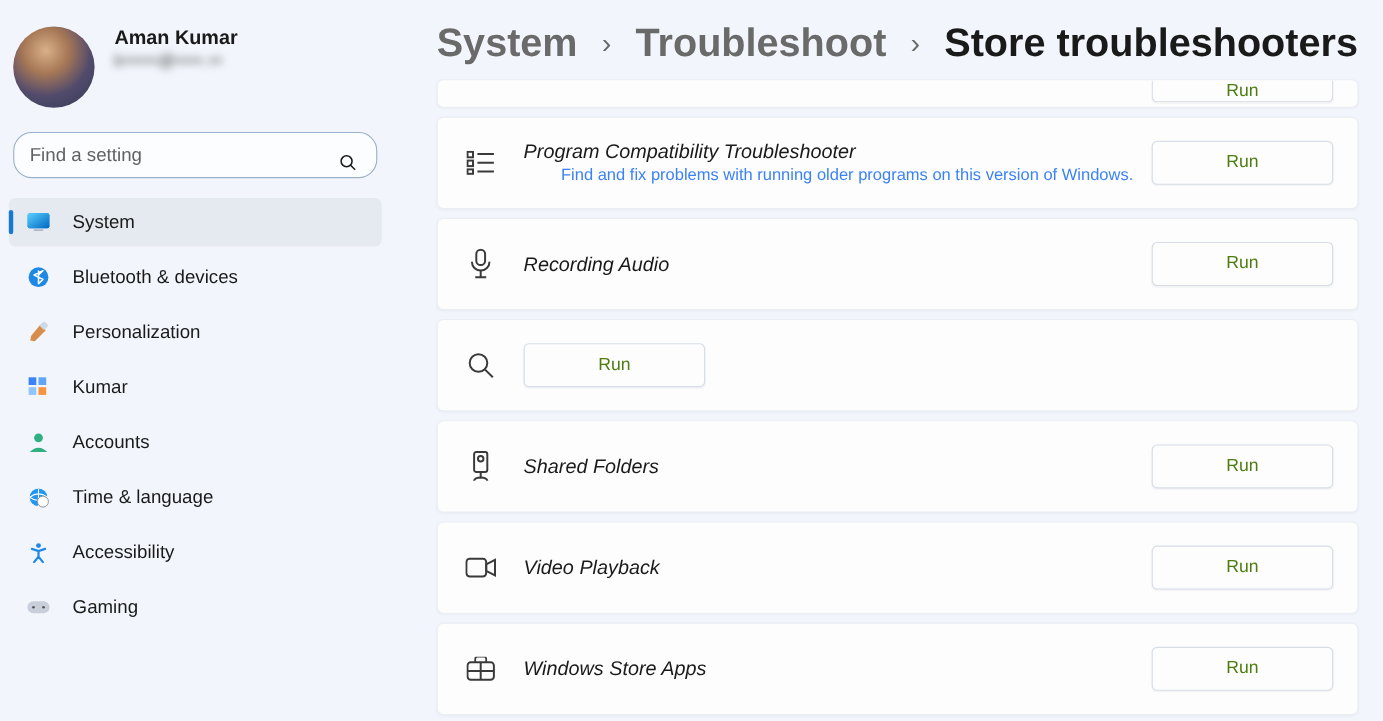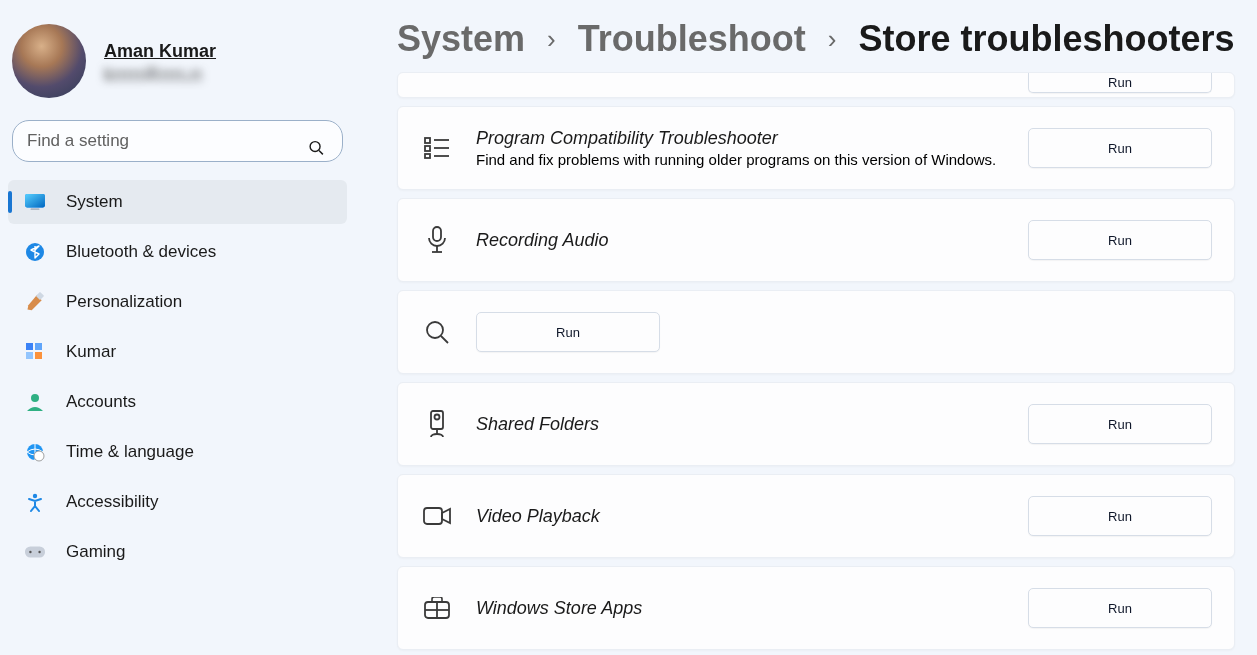--- a/index.html
+++ b/index.html
@@ -17,23 +17,22 @@
   }
   
   .sidebar {
     width: 355px;
     padding: 18px 8px 0 8px;
     display: flex;
     flex-direction: column;
   }
   .profile {
     display: flex;
-    align-items: center;
+    align-items: flex-start;
     padding: 6px 4px 18px 4px;
-    text-decoration: underline;
   }
   .avatar {
     width: 74px;
     height: 74px;
     border-radius: 50%;
     background: radial-gradient(circle at 40% 30%, #d8b089 0%, #a77856 30%, #534b6c 60%, #2d3a55 100%);
     flex-shrink: 0;
   }
   .profile-text {
     margin-left: 18px;
@@ -147,29 +146,29 @@
     height: 34px;
     display: flex;
     align-items: center;
     justify-content: center;
     margin-right: 22px;
     color: #3a3a3a;
     flex-shrink: 0;
   }
   .card-body { flex: 1; }
   .card-title { font-size: 18px; font-style: italic; }
-  .card-desc { font-size: 15px; color: #000000; margin-top: 2px; }
+  .card-desc { font-size: 15px; color: #3b82f6; margin-top: 2px; margin-left: 34px; }
   .run-btn {
-    width: 184px;
+    width: 165px;
     height: 40px;
     border: 1px solid #d6dde7;
     background: #fdfdfe;
     border-radius: 5px;
-    font-size: 13px;
-    color: #0f172a;
+    font-size: 16px;
+    color: #4d7c0f;
     cursor: pointer;
     box-shadow: 0 1px 1px rgba(0,0,0,0.04);
   }
   svg { display: block; }
 </style>
 </head>
 <body>
 
 <div class="layout">
 

